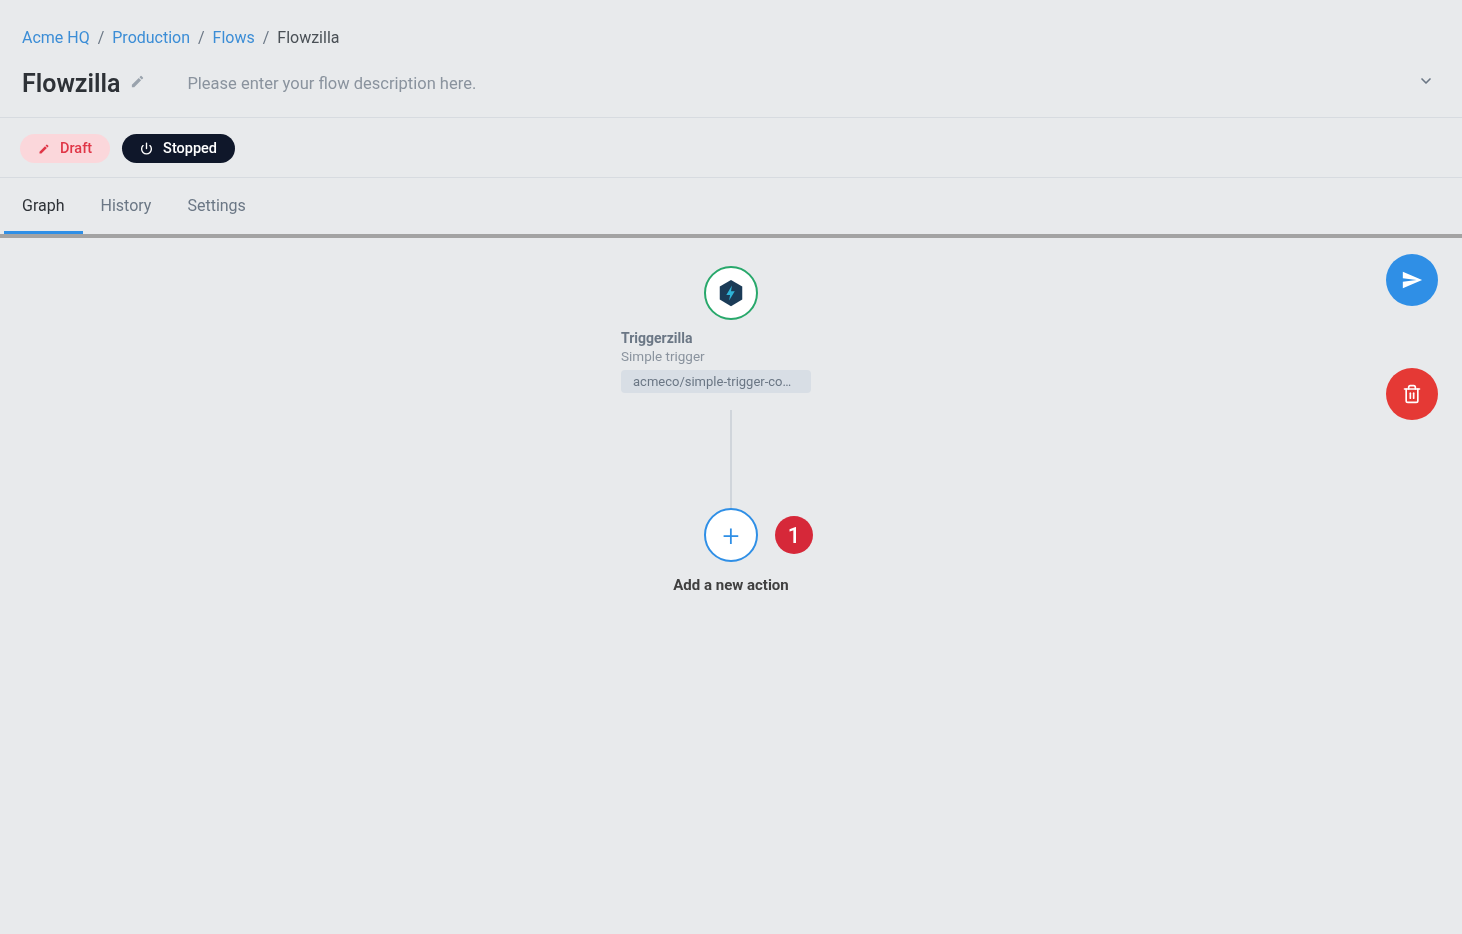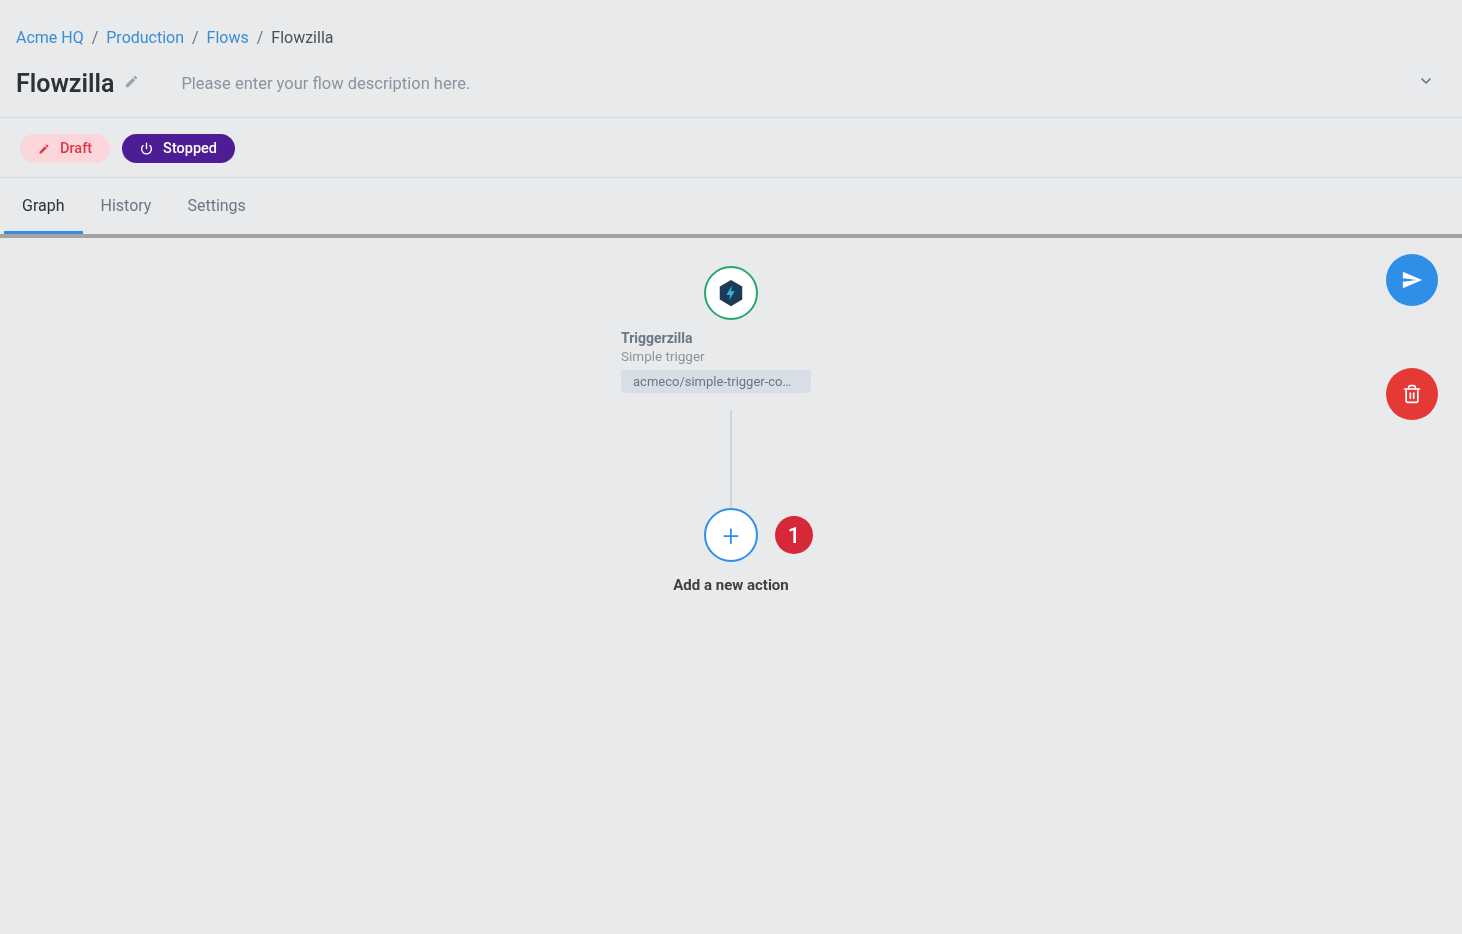--- a/index.html
+++ b/index.html
@@ -7,21 +7,21 @@
     width: 1462px;
     height: 934px;
     font-family: -apple-system, BlinkMacSystemFont, "Segoe UI", Roboto, "Helvetica Neue", Arial, sans-serif;
     background: #e8eaec;
     color: #333;
     overflow: hidden;
   }
 
   
   .header-region {
-    padding: 28px 22px 18px 16px;
+    padding: 28px 22px 18px 22px;
     border-bottom: 1px solid #d7dbe0;
   }
   .breadcrumb {
     font-size: 16px;
     color: #6b7785;
     margin-bottom: 20px;
   }
   .breadcrumb a {
     color: #3b8dd6;
     text-decoration: none;
@@ -71,21 +71,21 @@
     border-radius: 999px;
     font-size: 14.5px;
     font-weight: 500;
     cursor: pointer;
   }
   .chip-draft {
     background: #fbd7db;
     color: #e03647;
   }
   .chip-stopped {
-    background: #4c1d95;
+    background: #0f172a;
     color: #ffffff;
   }
   .chip svg { flex: none; }
 
   
   .tabs-row {
     padding: 0 4px;
     border-bottom: 4px solid #a3a3a3;
     display: flex;
   }

